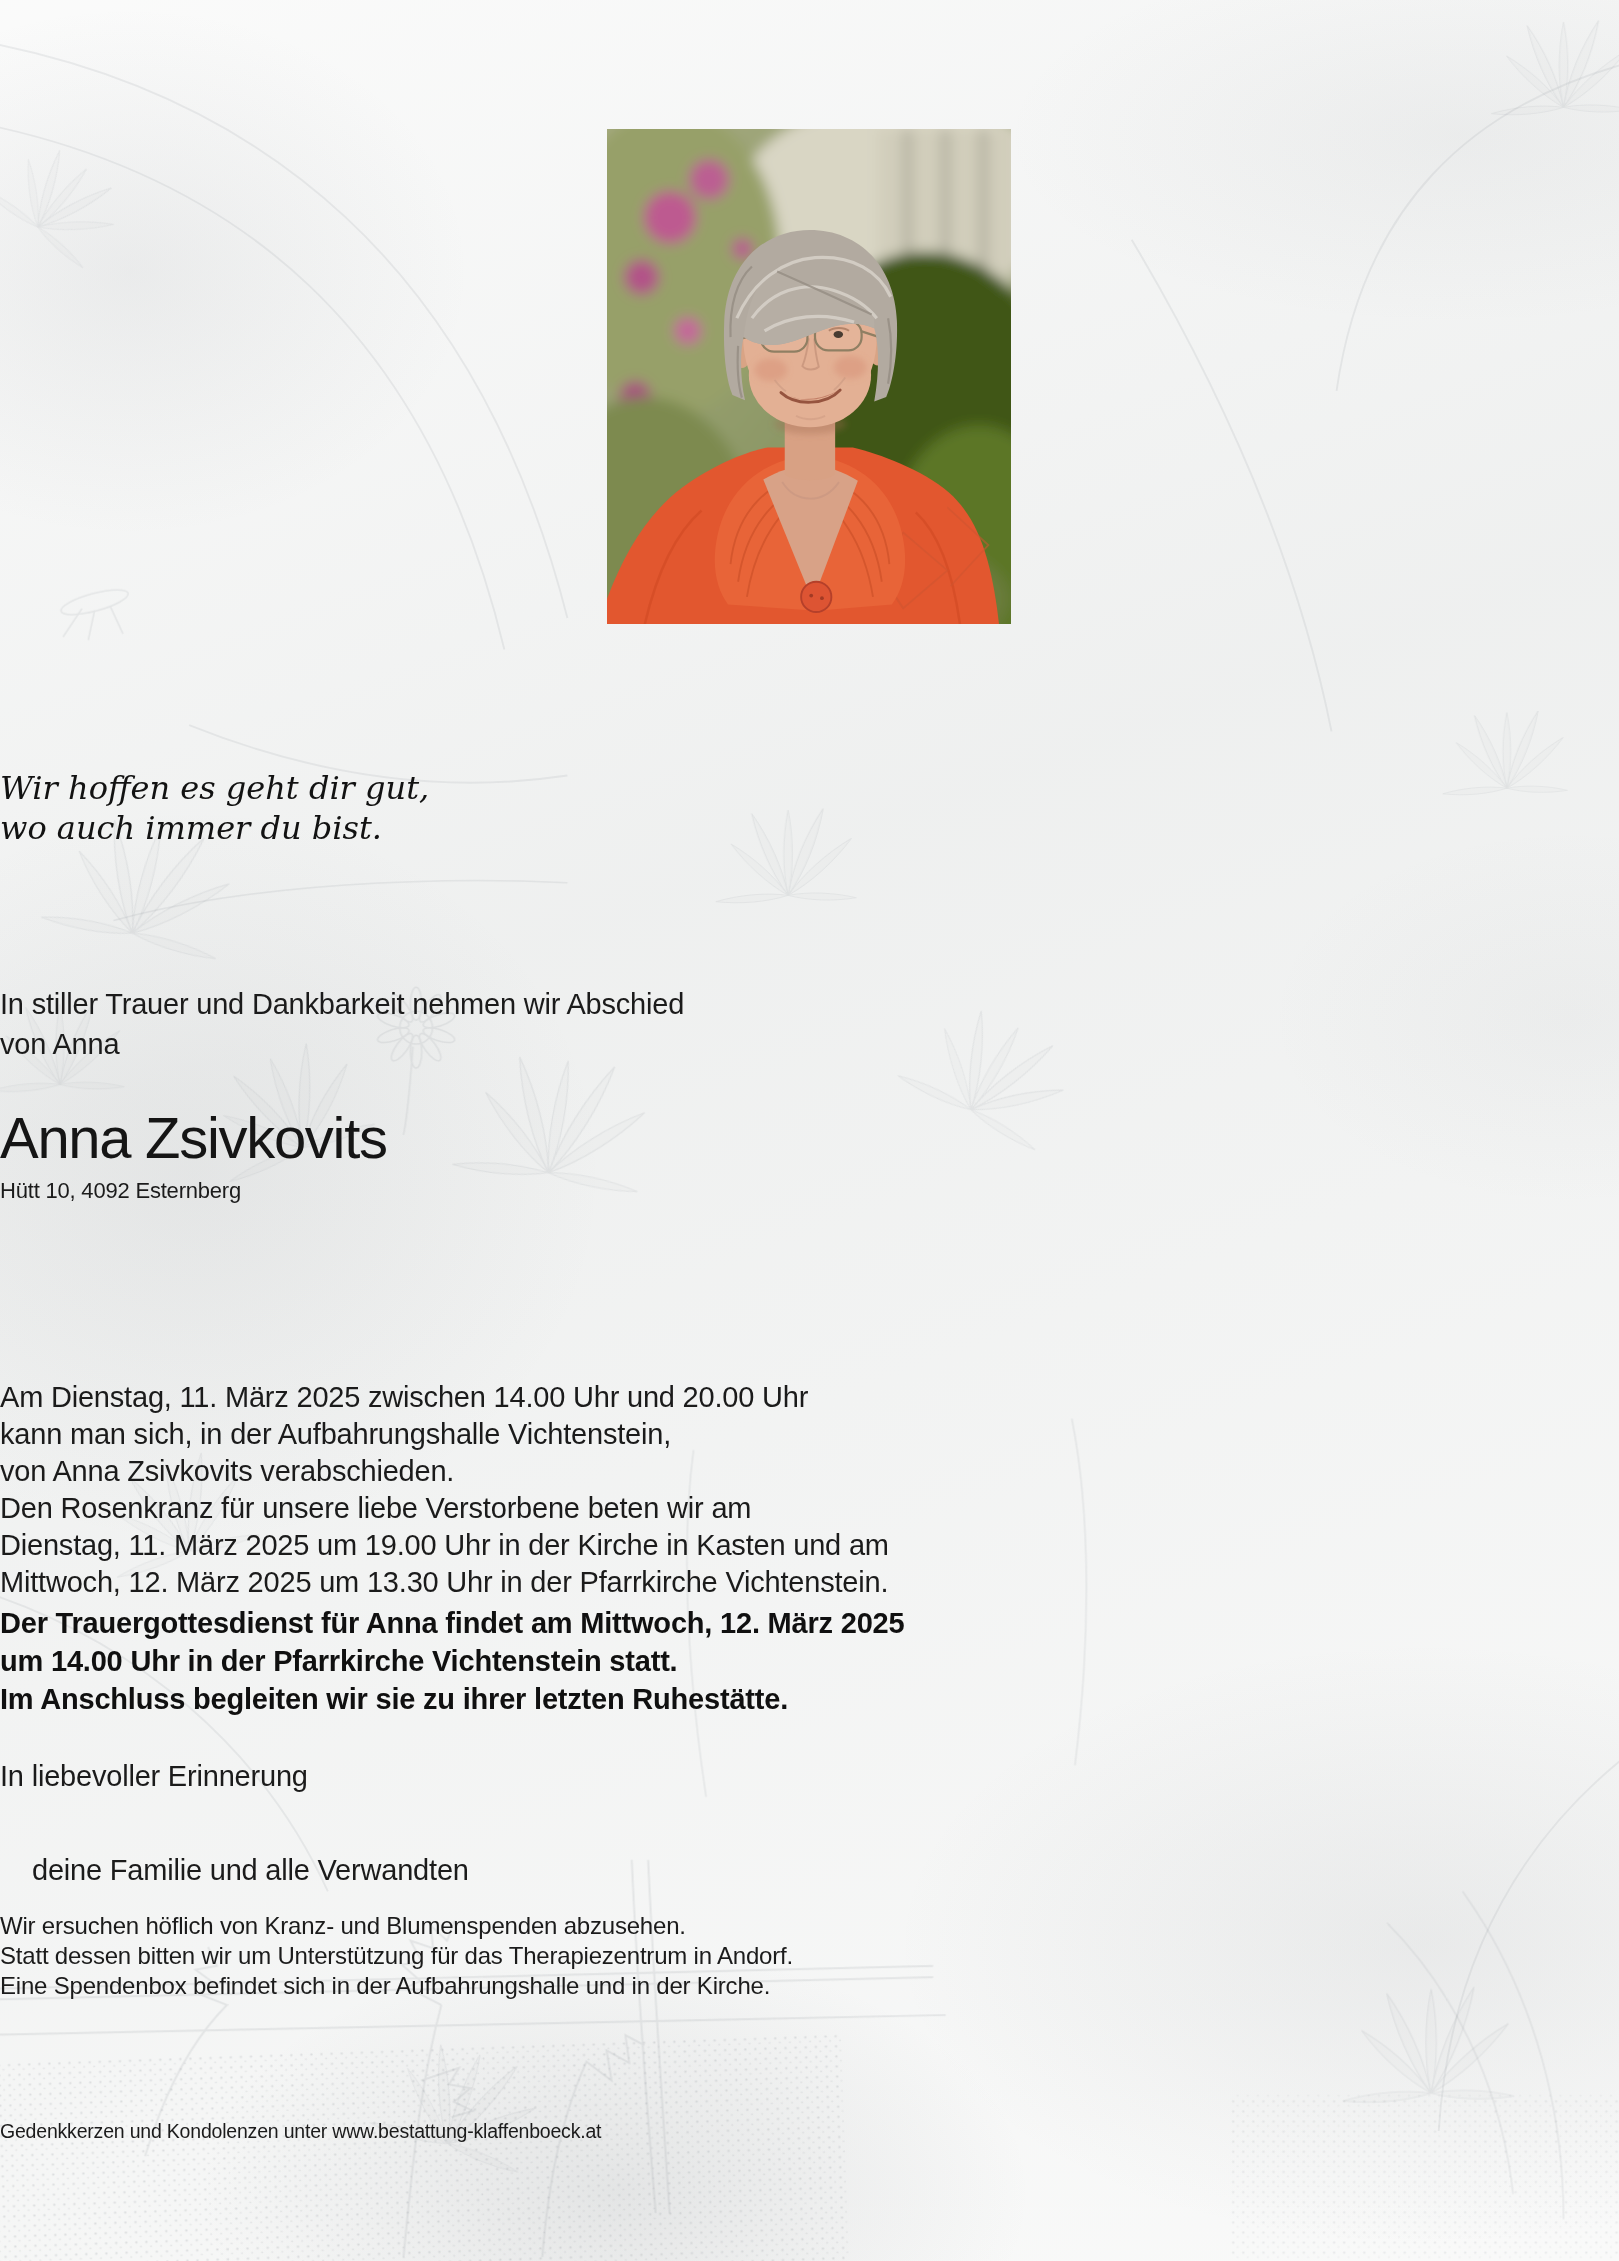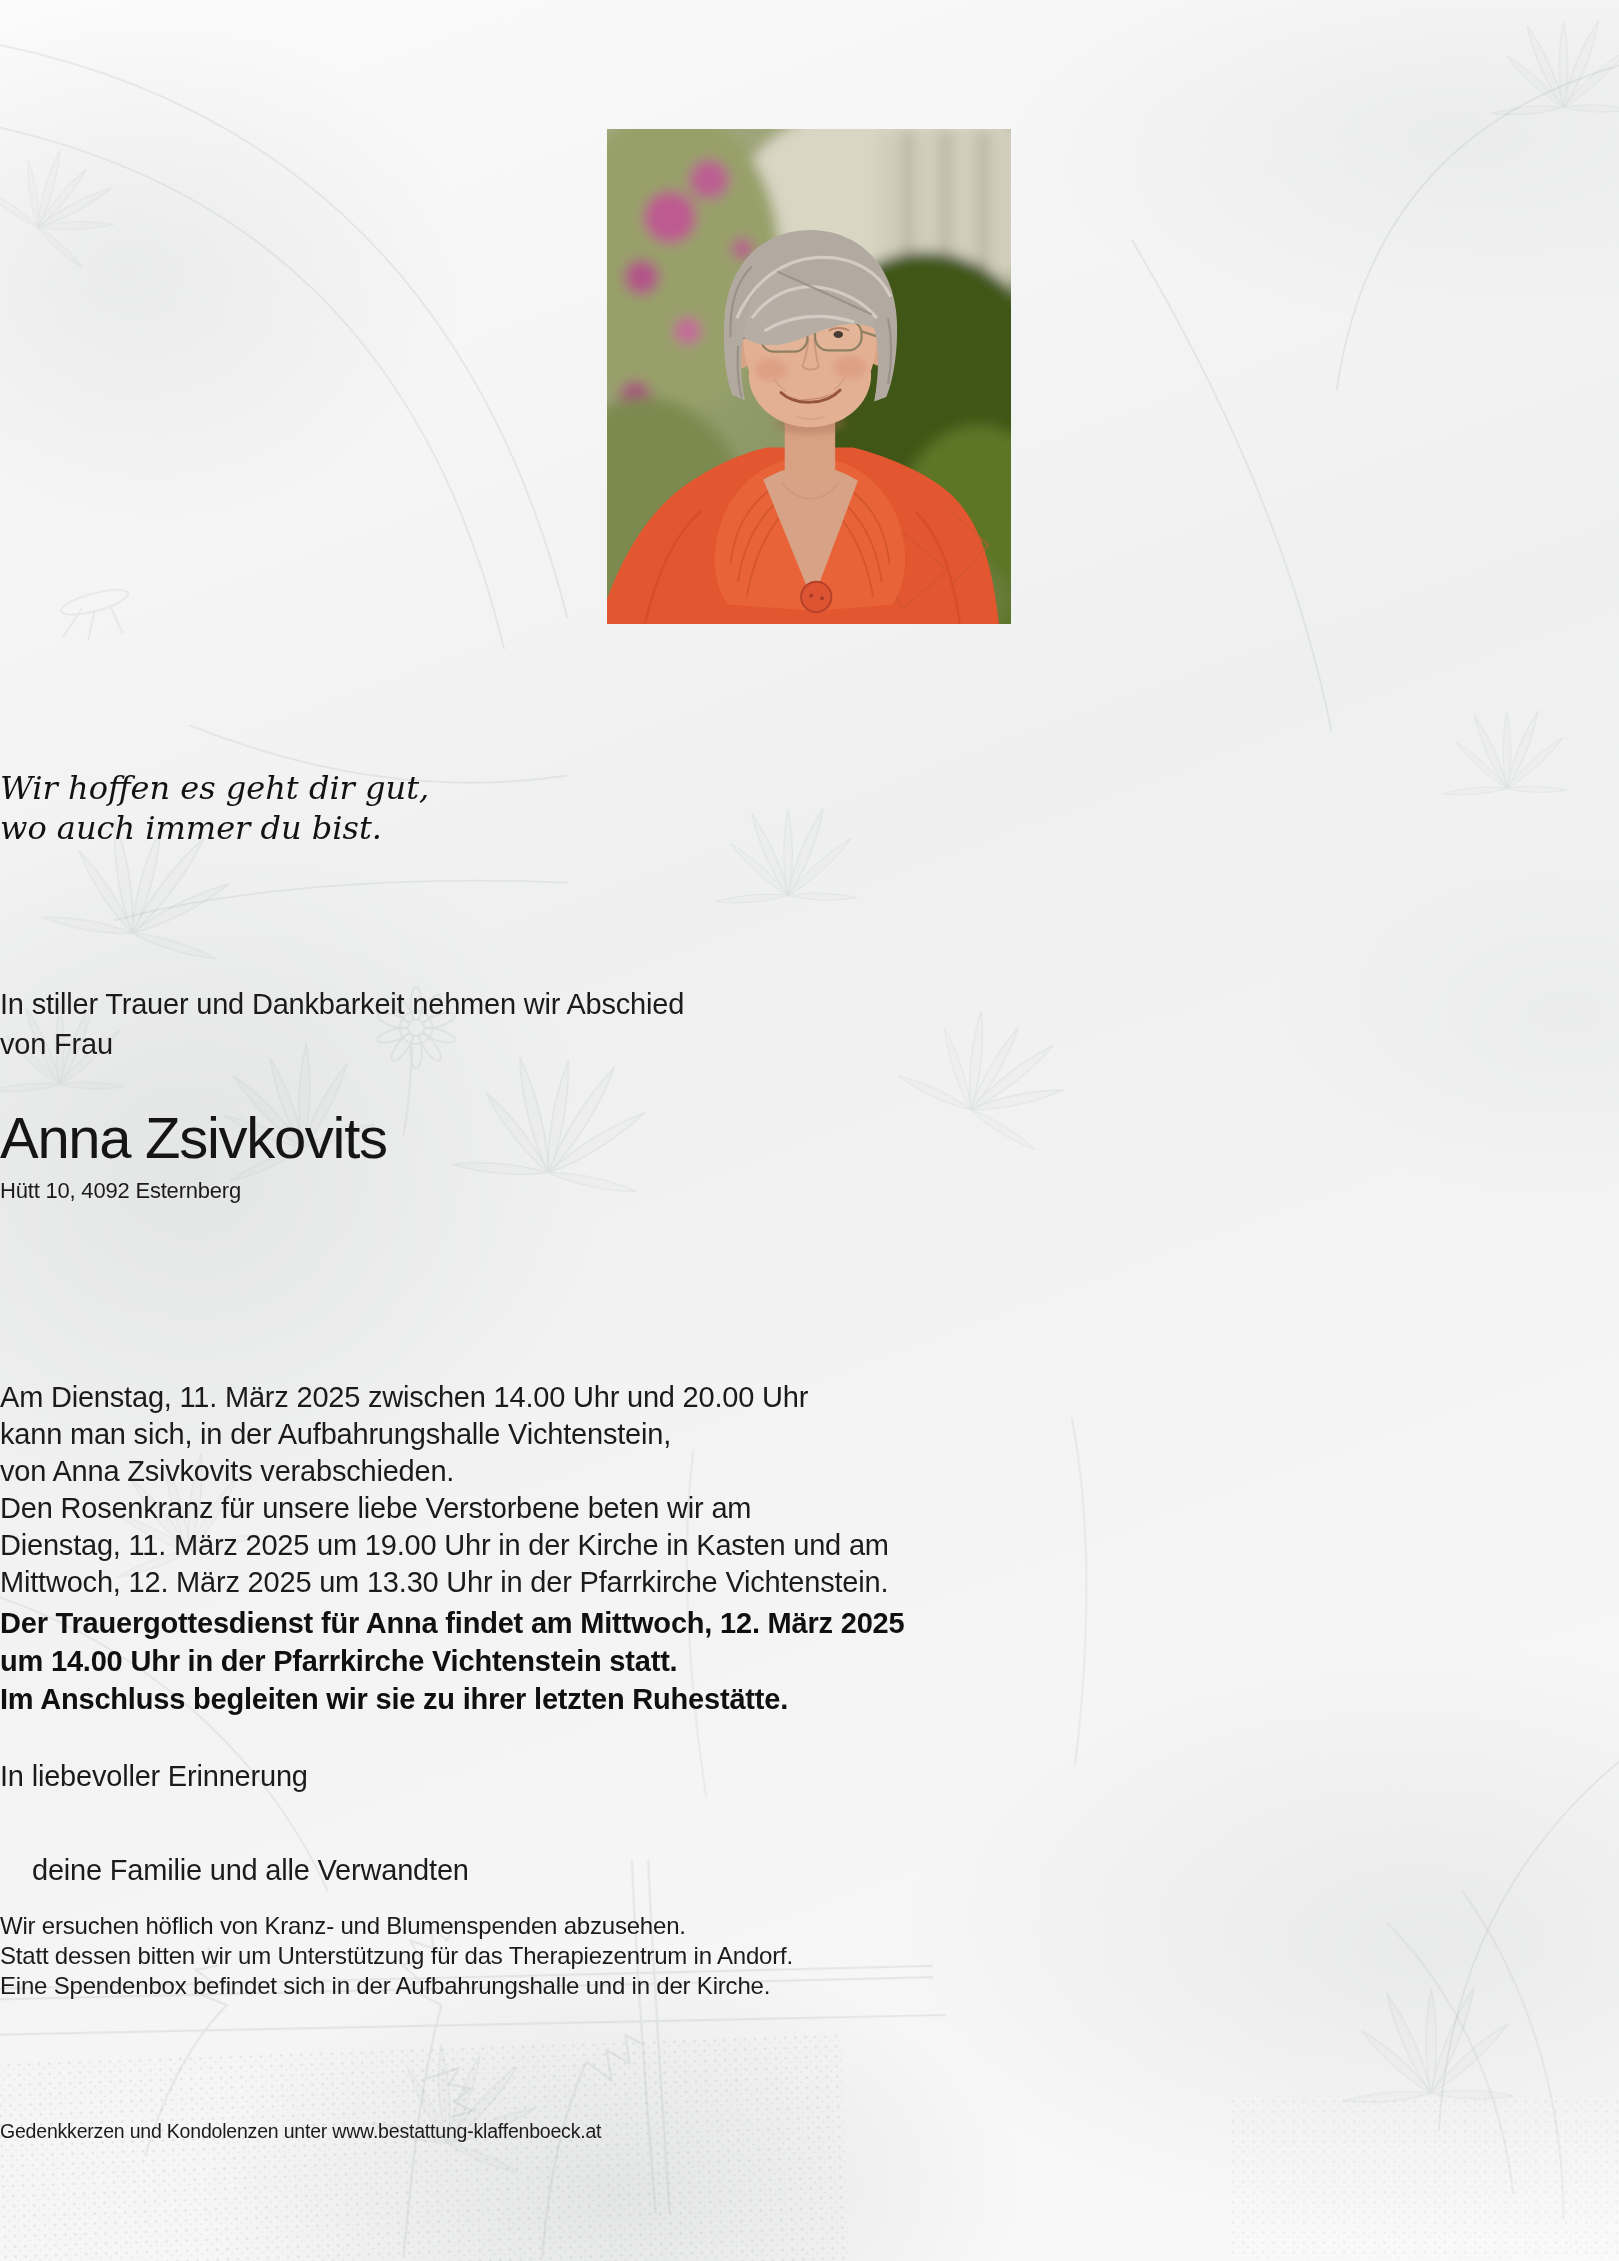--- a/index.html
+++ b/index.html
@@ -240,21 +240,21 @@
     </svg>
   </figure>
 
   <div class="txt quote">
     <div>Wir hoffen es geht dir gut,</div>
     <div>wo auch immer du bist.</div>
   </div>
 
   <div class="txt intro">
     <div>In stiller Trauer und Dankbarkeit nehmen wir Abschied</div>
-    <div>von Frau</div>
+    <div>von Anna</div>
   </div>
 
   <div class="txt name">Anna Zsivkovits</div>
 
   <div class="txt address">
     <div>Hütt 10, 4092 Esternberg</div>
   </div>
 
 
   <div class="txt schedule">

